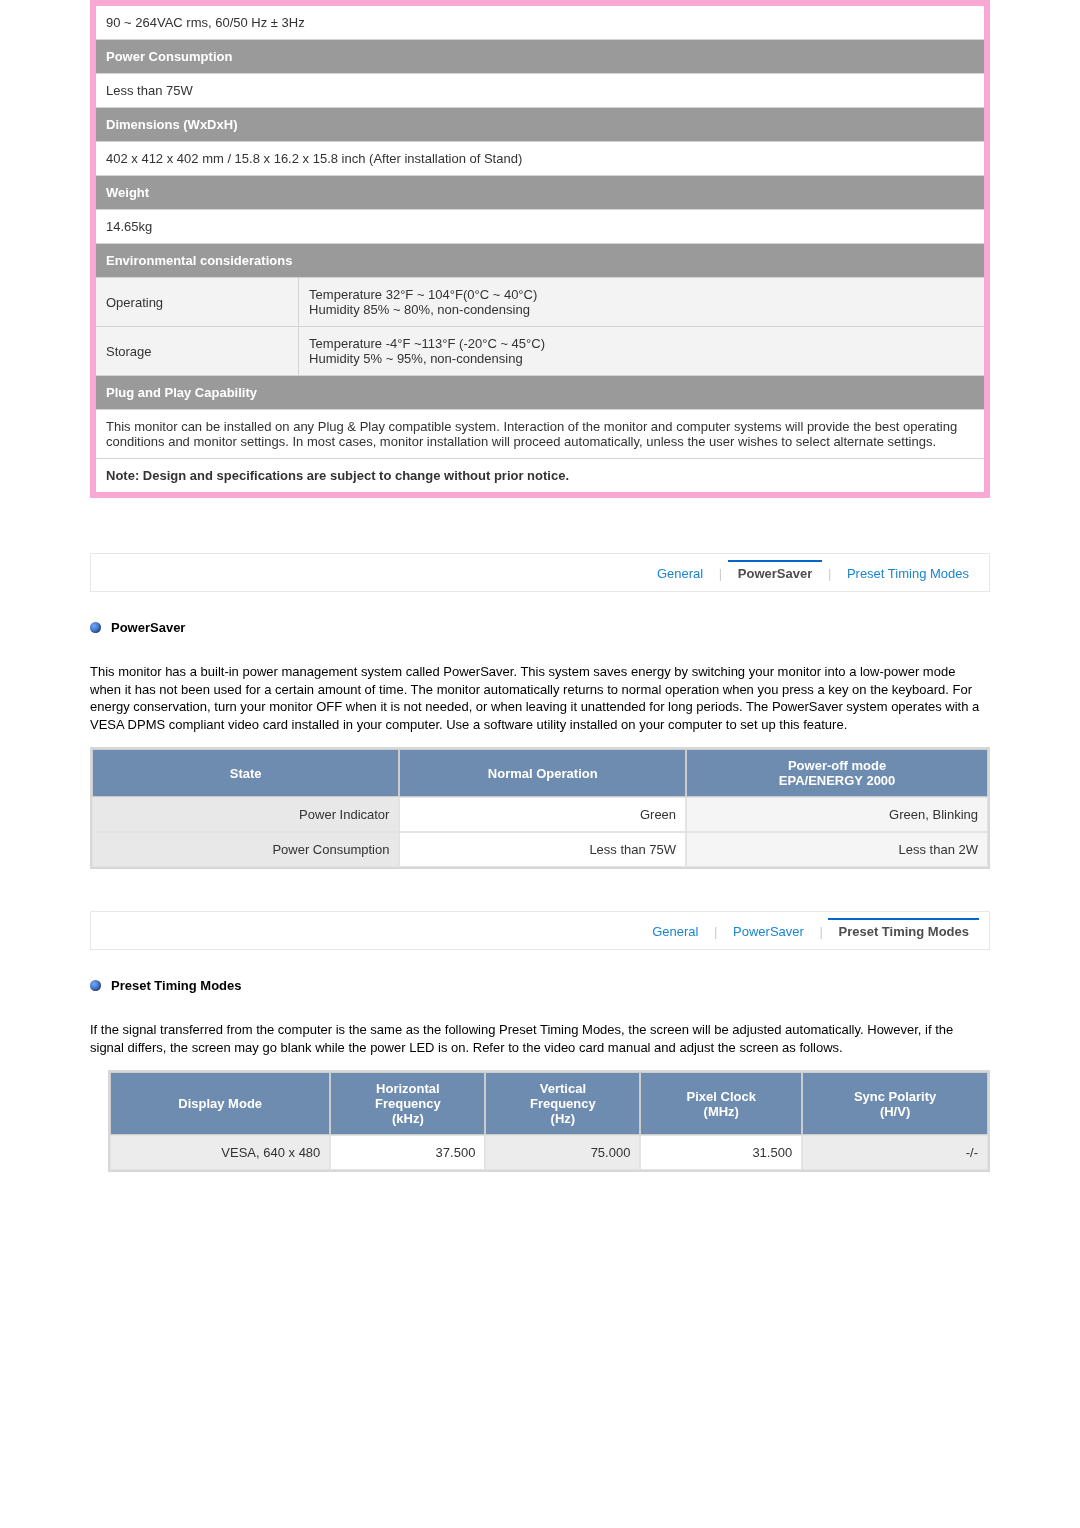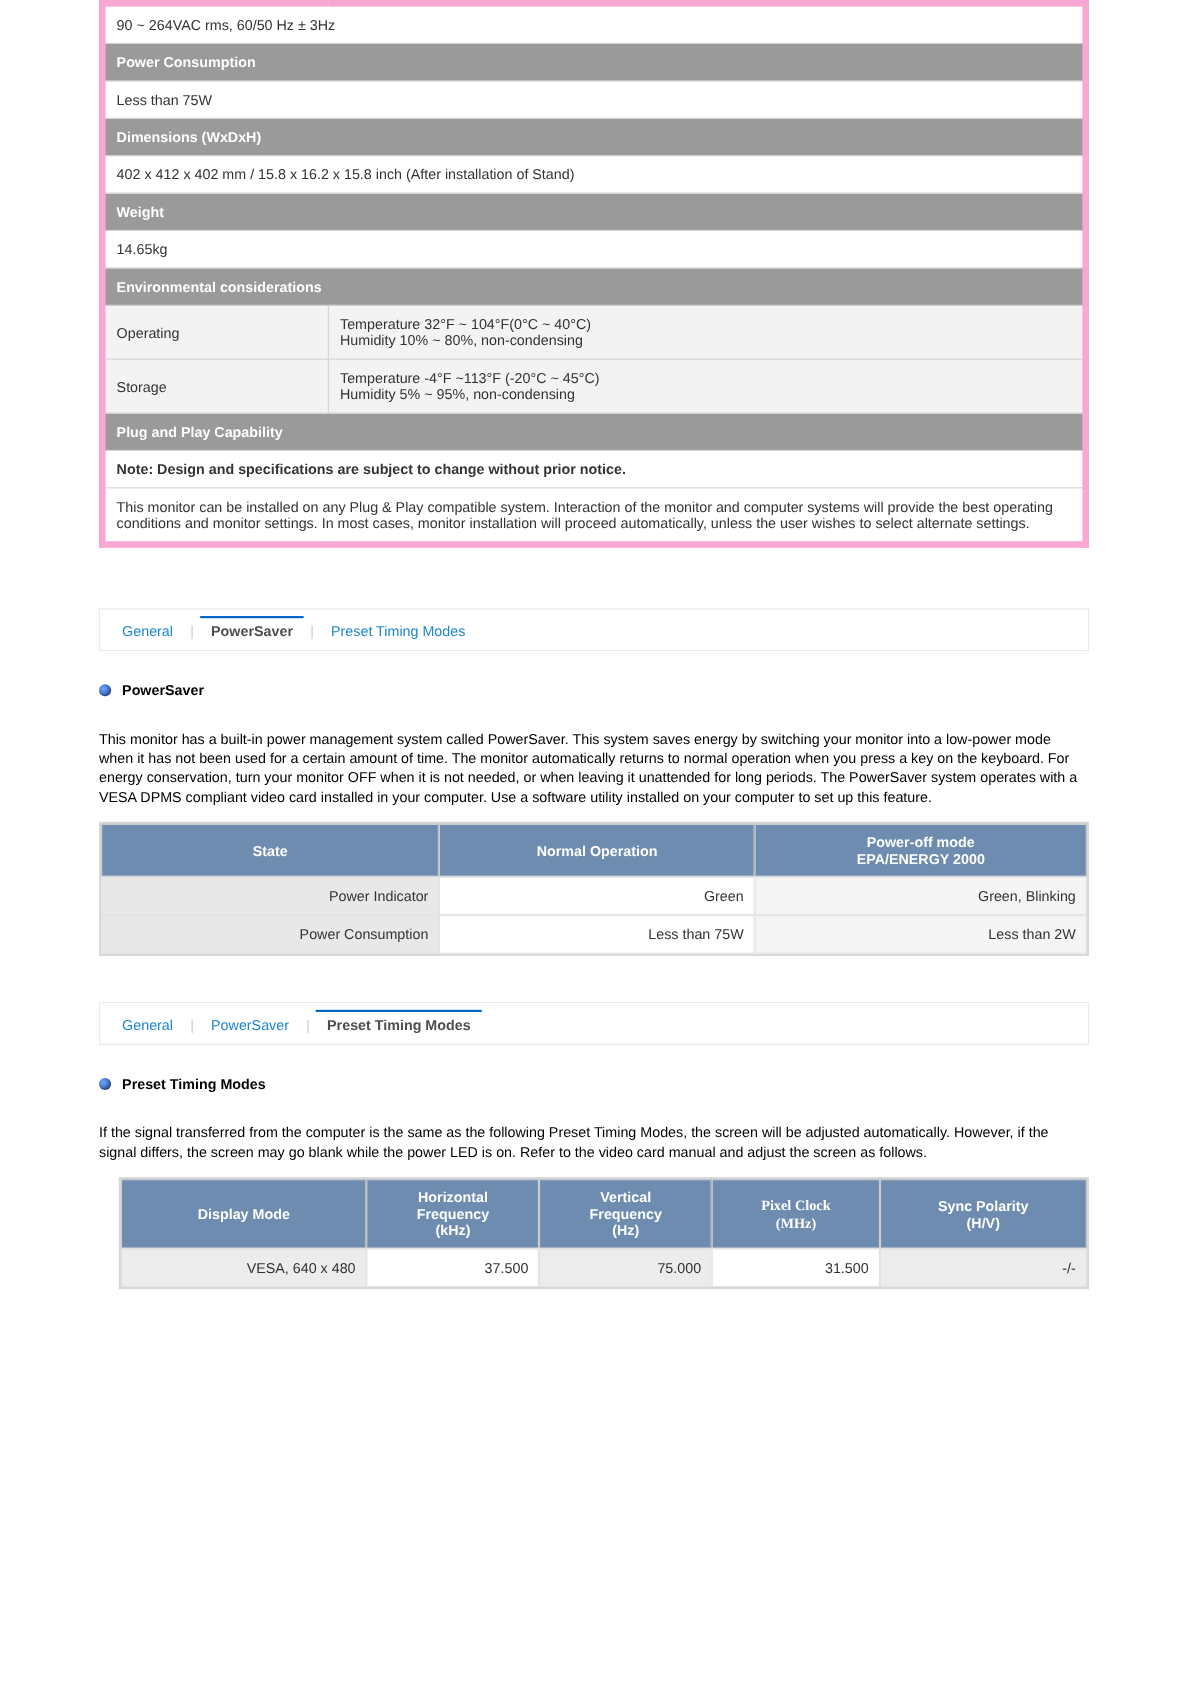--- a/index.html
+++ b/index.html
@@ -28,21 +28,21 @@
       color: #fff;
       font-weight: bold;
     }
     .data-cell { background: #fff; }
     .data-cell-gray { background: #f3f3f3; }
     .label-cell { width: 23%; }
     .note-cell { font-weight: bold; background: #fff; }
     
     .tab-nav {
       margin: 32px 0 0 0;
-      text-align: left;
+      text-align: right;
       border: 1px solid #e8e8e8;
       padding: 6px 10px;
       background: #fff;
     }
     .tab-item {
       display: inline-block;
       padding: 4px 10px;
       font-size: 13px;
       border-top: 2px solid transparent;
     }
@@ -131,35 +131,35 @@
         </tr>
     <tr>
           <td class="data-cell" colspan="2">14.65kg</td>
         </tr>
     <tr>
           <th class="section-header" colspan="2">Environmental considerations</th>
         </tr>
     <tr>
       <td class="data-cell-gray label-cell">Operating</td>
       <td class="data-cell-gray" style="white-space:pre-line;">Temperature 32°F ~ 104°F(0°C ~ 40°C)
-Humidity 10% ~ 80%, non-condensing</td>
+Humidity 85% ~ 80%, non-condensing</td>
     </tr>
     <tr>
       <td class="data-cell-gray label-cell">Storage</td>
       <td class="data-cell-gray" style="white-space:pre-line;">Temperature -4°F ~113°F (-20°C ~ 45°C)
 Humidity 5% ~ 95%, non-condensing</td>
     </tr>
     <tr>
           <th class="section-header" colspan="2">Plug and Play Capability</th>
         </tr>
     <tr>
+          <td class="data-cell" colspan="2">This monitor can be installed on any Plug &amp; Play compatible system. Interaction of the monitor and computer systems will provide the best operating conditions and monitor settings. In most cases, monitor installation will proceed automatically, unless the user wishes to select alternate settings.</td>
+        </tr>
+    <tr>
           <td class="note-cell" colspan="2">Note: Design and specifications are subject to change without prior notice.</td>
-        </tr>
-    <tr>
-          <td class="data-cell" colspan="2">This monitor can be installed on any Plug &amp; Play compatible system. Interaction of the monitor and computer systems will provide the best operating conditions and monitor settings. In most cases, monitor installation will proceed automatically, unless the user wishes to select alternate settings.</td>
         </tr>
   </tbody>
     </table>
 
   <div class="tab-nav" style="margin-top:55px;">
     <span class="tab-item inactive">General</span>
     <span class="tab-divider">|</span>
     <span class="tab-item active">PowerSaver</span>
     <span class="tab-divider">|</span>
     <span class="tab-item inactive">Preset Timing Modes</span>
@@ -209,21 +209,21 @@
   <table class="timing-table" style="margin-left:18px; width:calc(100% - 18px);">
     <tbody>
         <tr>
       <th>Display Mode</th>
       <th style="white-space:pre-line;margin-left:16px;">Horizontal
 Frequency
 (kHz)</th>
       <th style="white-space:pre-line;">Vertical
 Frequency
 (Hz)</th>
-      <th style="white-space:pre-line;font-family:Liberation Serif, serif;">Pixel Clock
+      <th style="white-space:pre-line;">Pixel Clock
 (MHz)</th>
       <th style="white-space:pre-line;">Sync Polarity
 (H/V)</th>
     </tr>
     <tr>
       <td class="altgray">VESA, 640 x 480</td>
       <td class="white">37.500</td>
       <td class="altgray">75.000</td>
       <td class="white">31.500</td>
       <td class="altgray">-/-</td>

